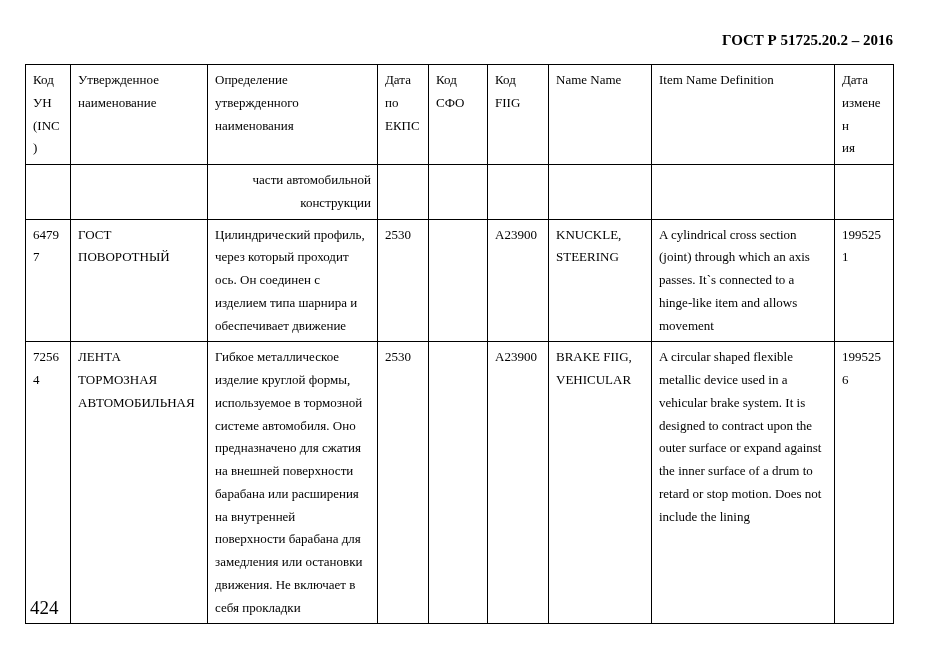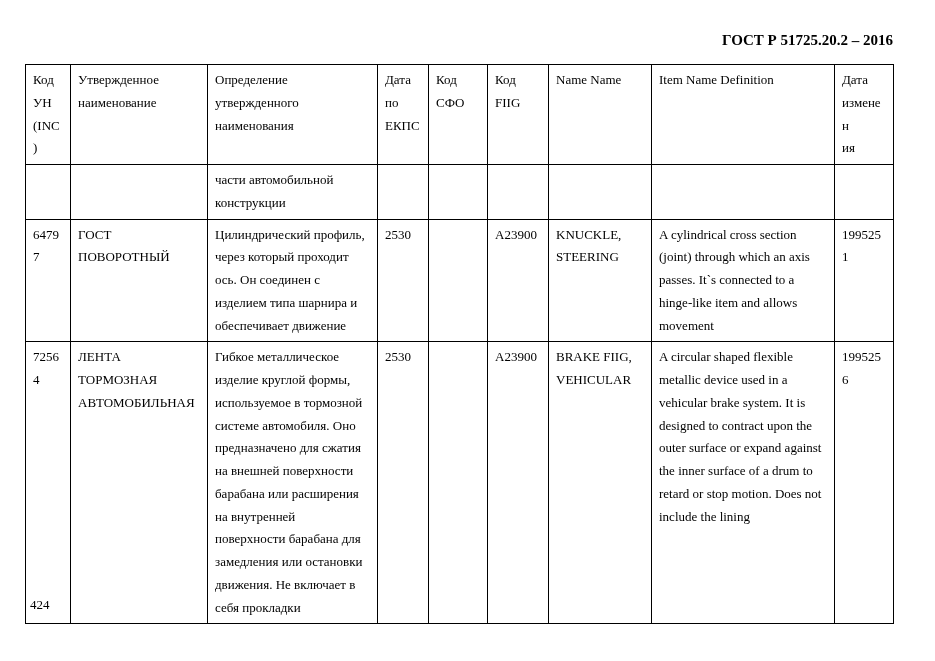--- a/index.html
+++ b/index.html
@@ -42,26 +42,27 @@
     line-height: 1.75;
     white-space: pre-line;
     overflow: hidden;
     word-wrap: break-word;
   }
   .main-table th {
     font-weight: normal;
   }
   tr.row-continuation td {
     height: 38px;
+    text-align: right;
   }
   .page-number {
     position: absolute;
     left: 30px;
     top: 597px;
-    font-size: 13px;
+    font-size: 19px;
   }
 </style>
 </head>
 <body>
 
 <div class="page">
 
   <div class="doc-header">ГОСТ Р 51725.20.2 – 2016</div>
 
   <table class="main-table">

